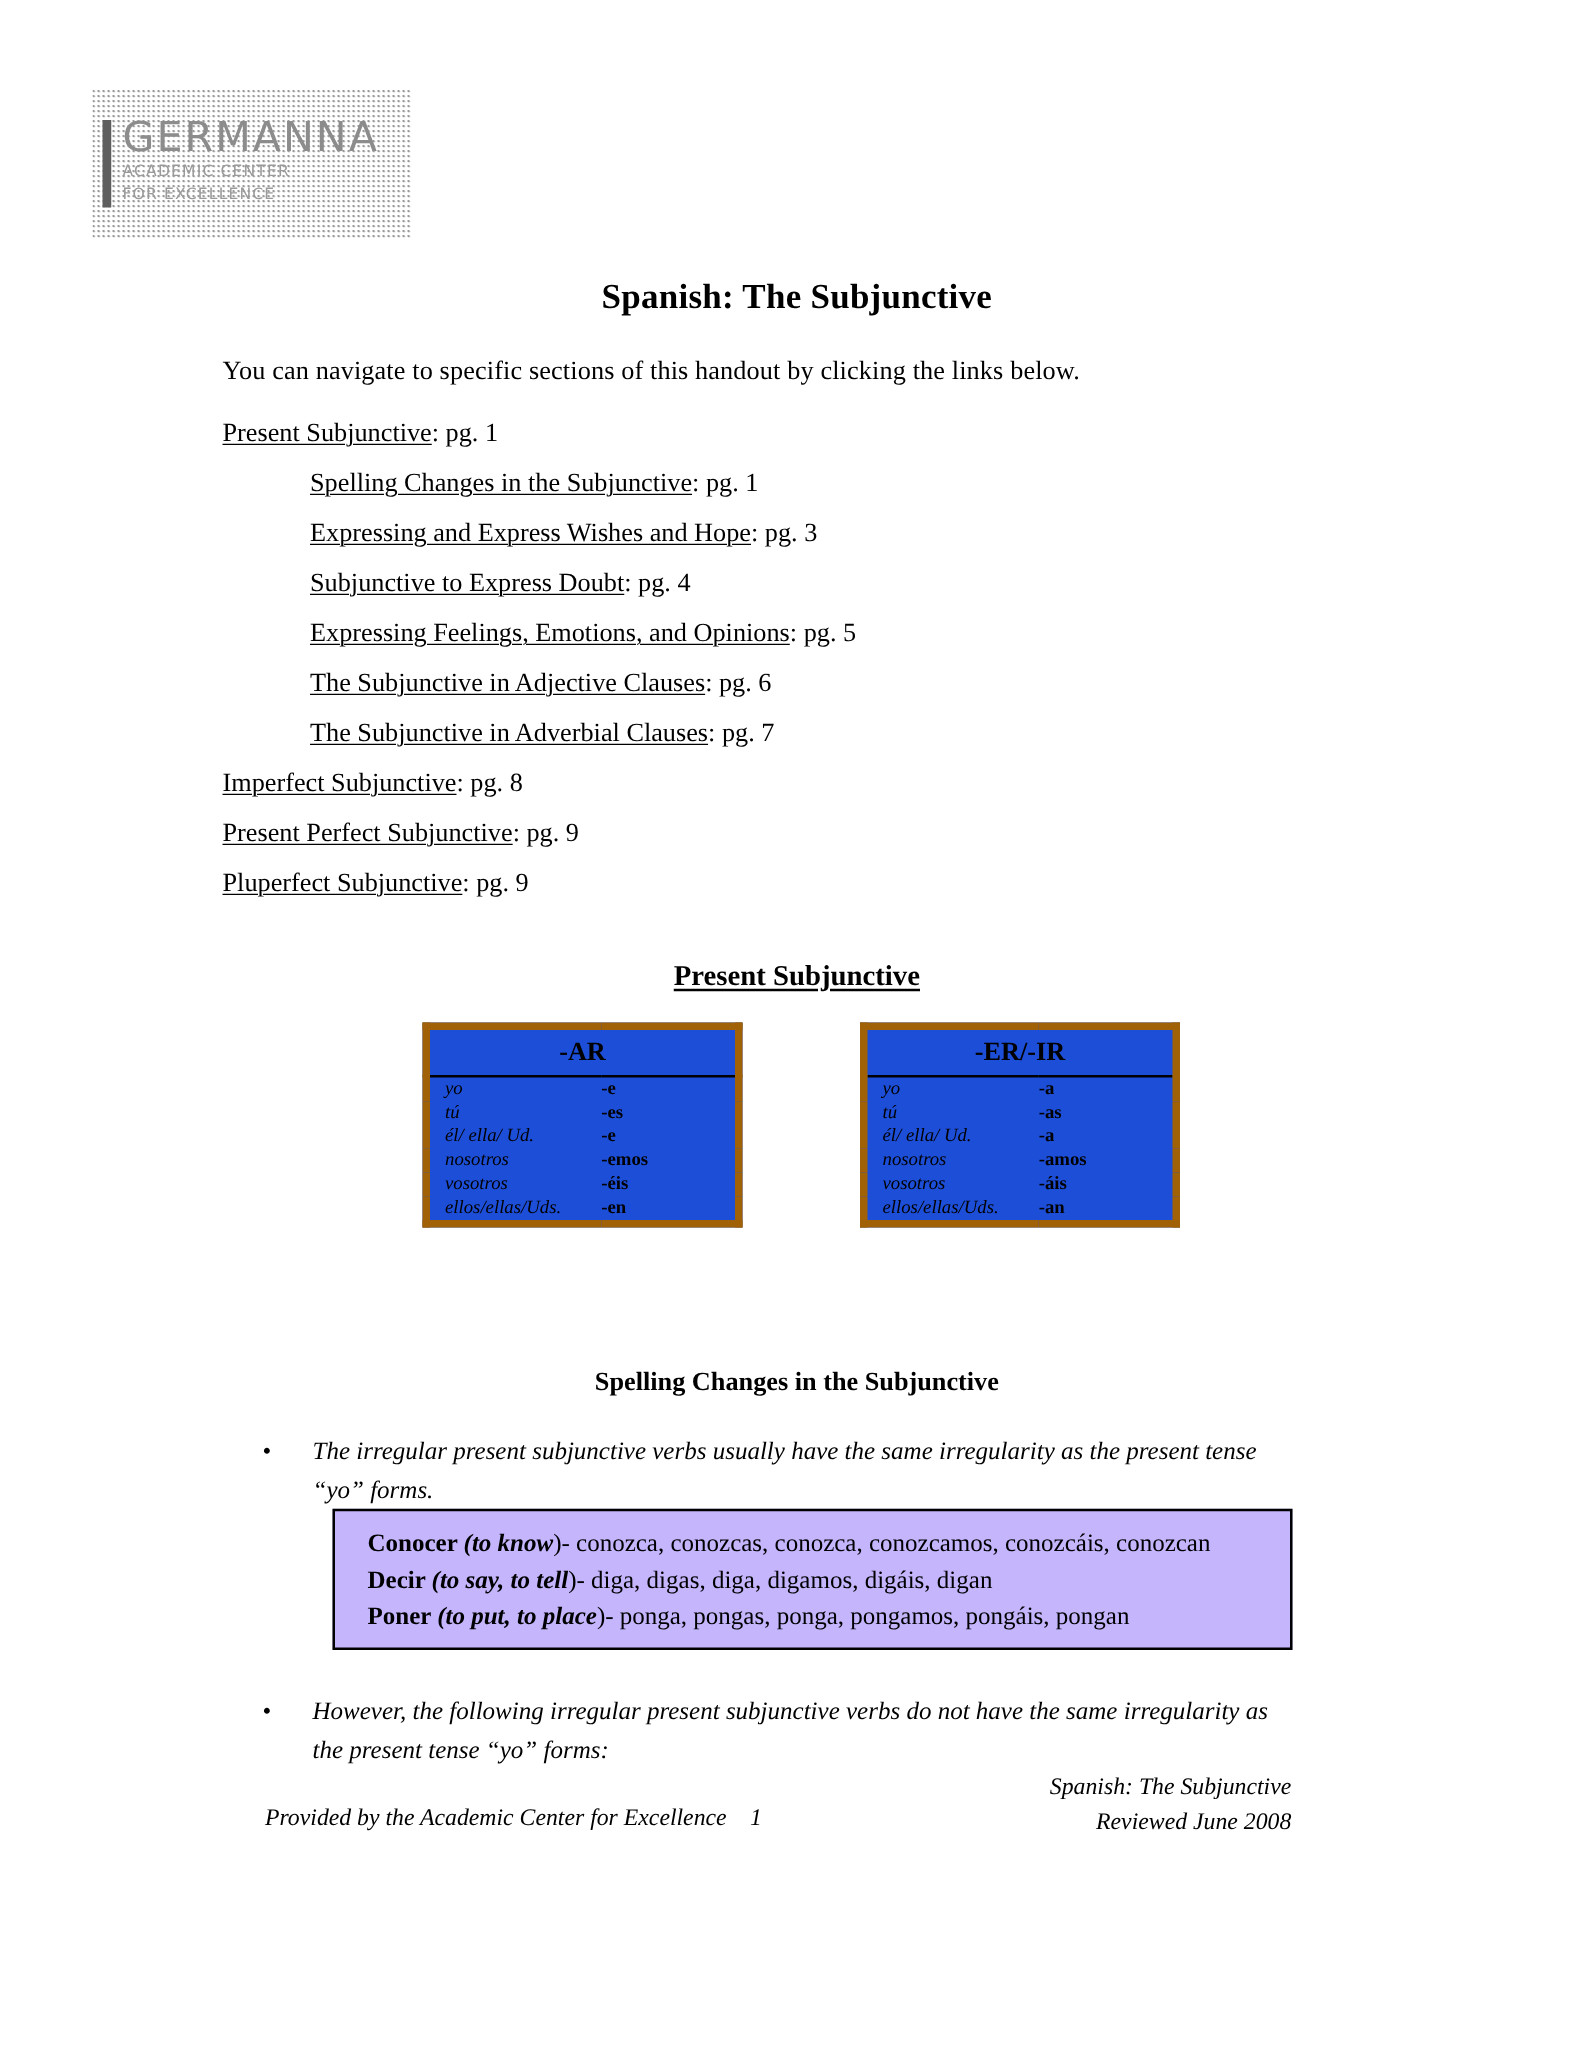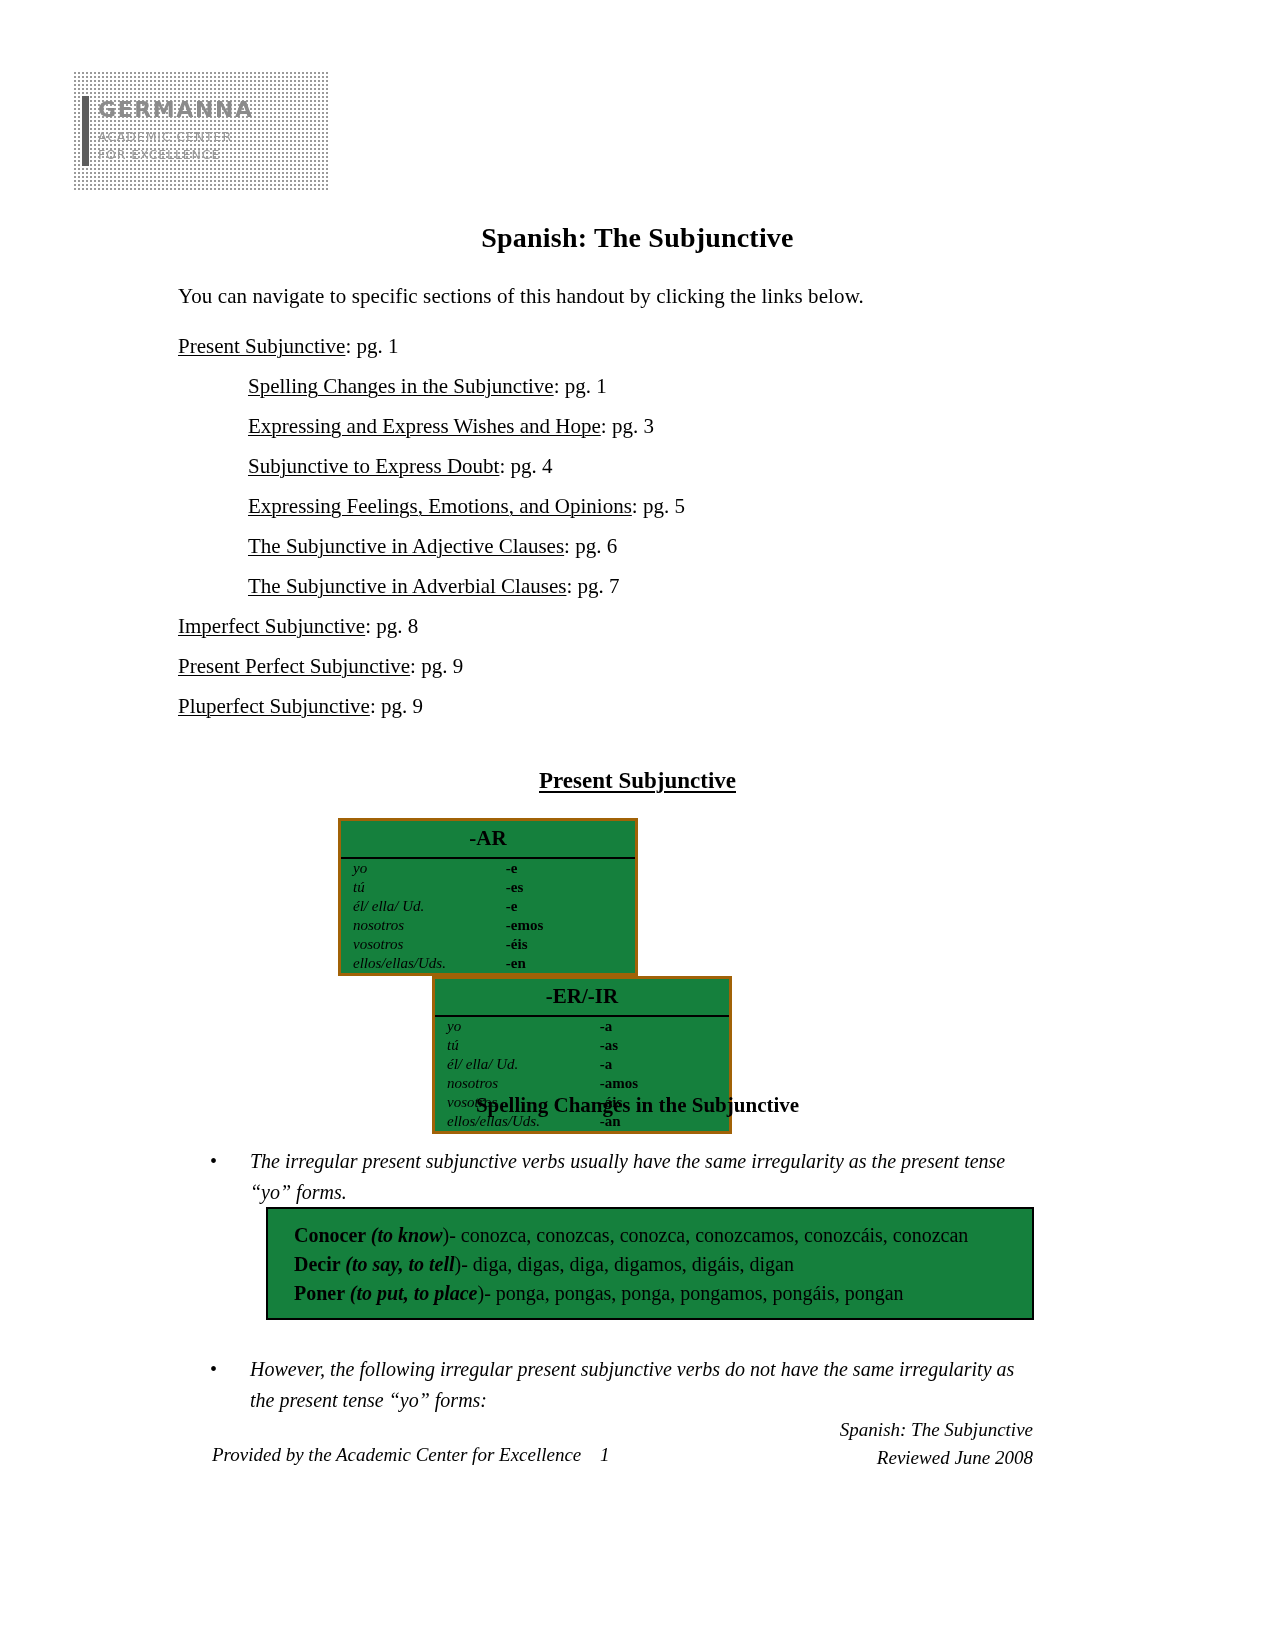--- a/index.html
+++ b/index.html
@@ -38,25 +38,25 @@
   .logo-bar {
     width: 7px;
     height: 70px;
     background: #5e5e5e;
     margin-right: 9px;
     margin-top: 2px;
   }
   .logo-text-wrap { display: block; }
   .logo-word {
     font-family: "DejaVu Sans", sans-serif;
-    font-size: 22px;
+    font-size: 33px;
     letter-spacing: 1.6px;
     color: #8c8c8c;
     line-height: 32px;
-    font-weight: 700;
+    font-weight: 400;
   }
   .logo-sub {
     font-family: "DejaVu Sans", sans-serif;
     font-size: 12.5px;
     letter-spacing: 0.9px;
     color: #9a9a9a;
     line-height: 15px;
     margin-top: 3px;
   }
 
@@ -122,24 +122,24 @@
   }
 
   
   .tables {
     position: absolute;
     left: 338px;
     top: 818px;
     width: 640px;
   }
   .conj-table {
-    border: 3px solid #a16207;
+    border: 6px solid #a16207;
     border-collapse: collapse;
-    width: 300px;
-    background: #15803d;
+    width: 256px;
+    background: #1d4ed8;
     float: left;
   }
   .conj-table.right { margin-left: 94px; }
   .conj-table th {
     border-bottom: 2px solid #000;
     font-size: 21px;
     font-weight: bold;
     text-align: center;
     padding: 5px 0 6px 0;
   }
@@ -195,21 +195,21 @@
   }
 
   .verb-box {
     position: absolute;
     left: 266px;
     top: 1207px;
     width: 768px;
     border: 2px solid #000;
     padding: 12px 14px 10px 26px;
     box-sizing: border-box;
-    background: #15803d;
+    background: #c4b5fd;
   }
   .verb-line {
     font-size: 20px;
     line-height: 29px;
     text-indent: -16px;
     padding-left: 16px;
   }
   .verb-name { font-weight: bold; }
   .verb-gloss { font-weight: bold; font-style: italic; }
 

